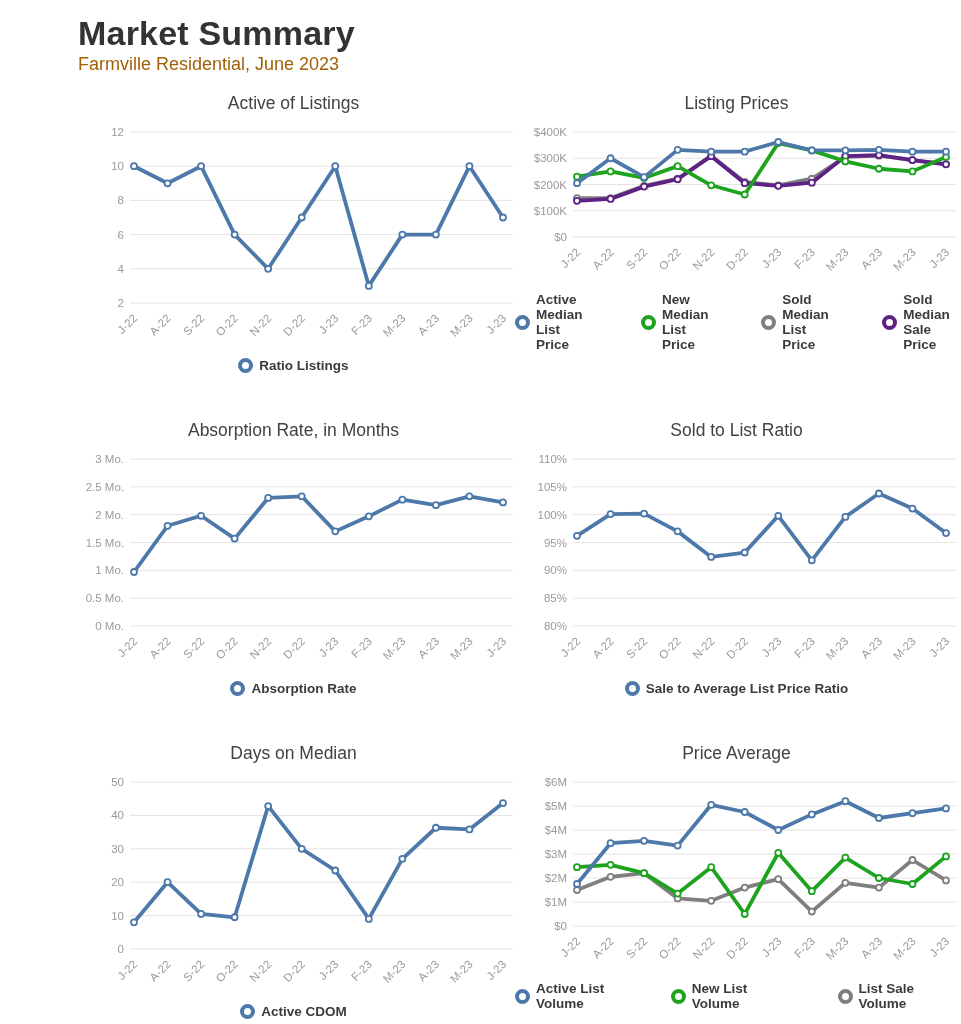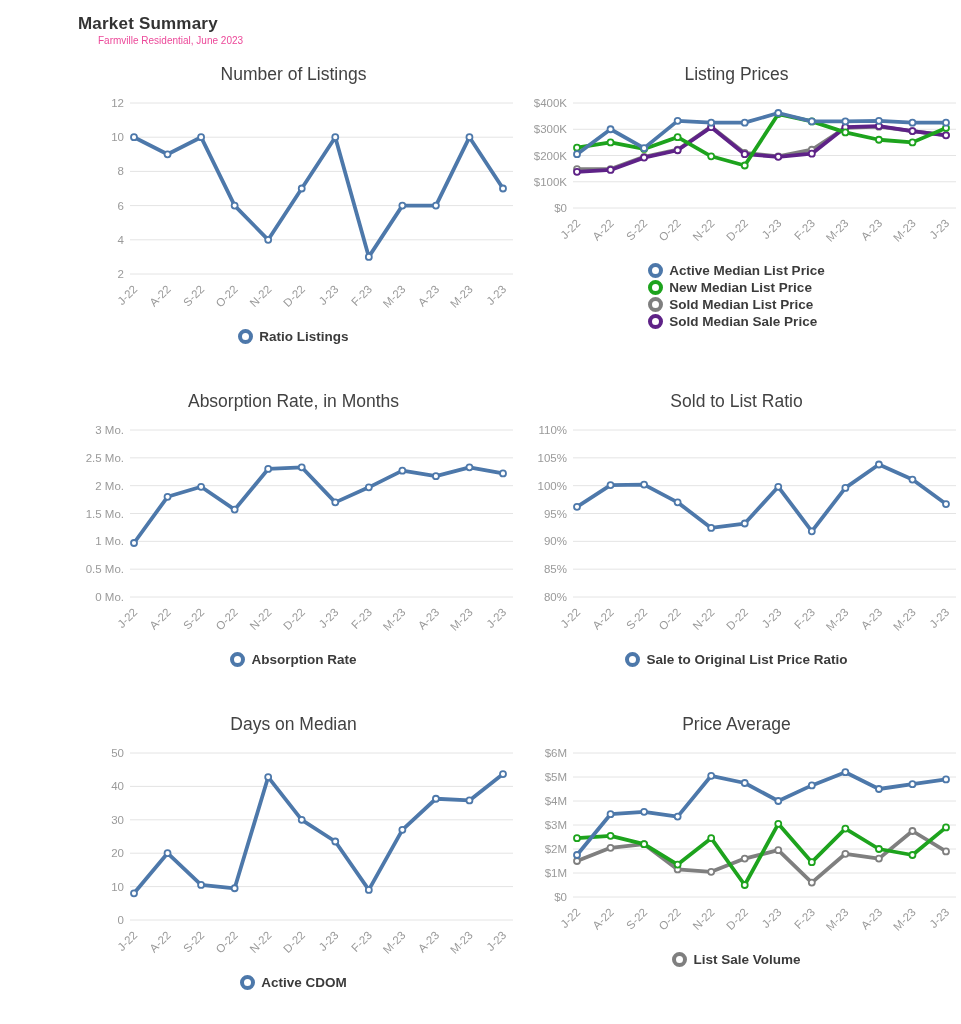--- a/index.html
+++ b/index.html
@@ -4,50 +4,50 @@
 <style>
   * { box-sizing: border-box; margin: 0; padding: 0; }
   html, body { background: #ffffff; }
   body {
     width: 961px; min-height: 1024px; margin: 0 auto;
     font-family: "Liberation Sans", sans-serif;
     color: #3b3b3b;
   }
   .page { padding: 14px 0 30px 72px; }
   header.report-header { margin-bottom: 18px; padding-left: 6px; }
-  h1.report-title { font-size: 17px; font-weight: bold; color: #333; letter-spacing: 0.2px; }
-  .report-subtitle { font-size: 10px; color: #ec4899; margin-top: 1px; margin-left: 20px; }
+  h1.report-title { font-size: 34px; font-weight: bold; color: #333; letter-spacing: 0.2px; }
+  .report-subtitle { font-size: 18px; color: #a16207; margin-top: 1px; }
   .row { display: flex; align-items: flex-start; margin-bottom: 46px; }
   .chart-card { width: 443px; }
   .chart-card + .chart-card { margin-left: 0px; }
   .chart-title { text-align: center; font-size: 17.5px; color: #424242; margin-bottom: 6px; }
   svg.plot { display: block; }
   .legend { display: flex; flex-direction: column; align-items: center; margin-top: 2px; }
-  .legend-block { display: inline-flex; flex-direction: column; align-items: flex-start; }
+  .legend-block { display: inline-flex; flex-direction: row; align-items: flex-end; gap: 47px; }
   .legend-row { display: flex; align-items: center; gap: 24px; margin: 1px 0; }
   .legend-item { display: flex; align-items: center; }
   .legend-marker {
     width: 15px; height: 15px; border-radius: 50%;
     border: 4px solid #000; background: #fff; margin-right: 6px; flex: 0 0 auto;
   }
   .legend-label { font-size: 13.5px; font-weight: 600; color: #3b3b3b; }
 </style>
 </head>
 <body>
 
 <div class="page">
 
   <header class="report-header">
     <h1 class="report-title">Market Summary</h1>
     <div class="report-subtitle">Farmville Residential, June 2023</div>
   </header>
 
   <div class="row">
     <div class="chart-card">
-      <div class="chart-title">Number of Listings</div>
+      <div class="chart-title">Active of Listings</div>
       <svg class="plot" width="443" height="235" viewBox="0 0 443 235">
           <line x1="58" y1="12" x2="441" y2="12" stroke="#e4e4e4" stroke-width="1"></line>
           <text x="52" y="16" text-anchor="end" font-size="11.5" fill="#9a9a9a" font-family="&quot;Liberation Sans&quot;, sans-serif">12</text>
           <line x1="58" y1="46.199999999999996" x2="441" y2="46.199999999999996" stroke="#e4e4e4" stroke-width="1"></line>
           <text x="52" y="50.199999999999996" text-anchor="end" font-size="11.5" fill="#9a9a9a" font-family="&quot;Liberation Sans&quot;, sans-serif">10</text>
           <line x1="58" y1="80.4" x2="441" y2="80.4" stroke="#e4e4e4" stroke-width="1"></line>
           <text x="52" y="84.4" text-anchor="end" font-size="11.5" fill="#9a9a9a" font-family="&quot;Liberation Sans&quot;, sans-serif">8</text>
           <line x1="58" y1="114.6" x2="441" y2="114.6" stroke="#e4e4e4" stroke-width="1"></line>
           <text x="52" y="118.6" text-anchor="end" font-size="11.5" fill="#9a9a9a" font-family="&quot;Liberation Sans&quot;, sans-serif">6</text>
           <line x1="58" y1="148.8" x2="441" y2="148.8" stroke="#e4e4e4" stroke-width="1"></line>
@@ -296,21 +296,21 @@
           <circle cx="330.3636363636364" cy="69.89333333333337" r="3" fill="#fff" stroke="#4d78aa" stroke-width="1.8"></circle>
           <circle cx="363.90909090909093" cy="46.51333333333335" r="3" fill="#fff" stroke="#4d78aa" stroke-width="1.8"></circle>
           <circle cx="397.45454545454544" cy="61.543333333333365" r="3" fill="#fff" stroke="#4d78aa" stroke-width="1.8"></circle>
           <circle cx="431" cy="86.03666666666665" r="3" fill="#fff" stroke="#4d78aa" stroke-width="1.8"></circle>
         </svg>
       <div class="legend">
           <div class="legend-block">
             <div class="legend-row">
               <span class="legend-item">
                 <span class="legend-marker" style="border-color: rgb(77, 120, 170);"></span>
-                <span class="legend-label">Sale to Original List Price Ratio</span>
+                <span class="legend-label">Sale to Average List Price Ratio</span>
               </span>
             </div>
           </div>
         </div>
     </div>
   </div>
 
   <div class="row">
     <div class="chart-card">
       <div class="chart-title">Days on Median</div>
@@ -430,20 +430,30 @@
           <circle cx="296.8181818181818" cy="44.4" r="3" fill="#fff" stroke="#4d78aa" stroke-width="1.8"></circle>
           <circle cx="330.3636363636364" cy="31.199999999999996" r="3" fill="#fff" stroke="#4d78aa" stroke-width="1.8"></circle>
           <circle cx="363.90909090909093" cy="48" r="3" fill="#fff" stroke="#4d78aa" stroke-width="1.8"></circle>
           <circle cx="397.45454545454544" cy="43.2" r="3" fill="#fff" stroke="#4d78aa" stroke-width="1.8"></circle>
           <circle cx="431" cy="38.400000000000006" r="3" fill="#fff" stroke="#4d78aa" stroke-width="1.8"></circle>
         </svg>
       <div class="legend">
           <div class="legend-block">
             <div class="legend-row">
               <span class="legend-item">
+                <span class="legend-marker" style="border-color: rgb(77, 120, 170);"></span>
+                <span class="legend-label">Active List Volume</span>
+              </span>
+              <span class="legend-item">
+                <span class="legend-marker" style="border-color: rgb(29, 163, 29);"></span>
+                <span class="legend-label">New List Volume</span>
+              </span>
+            </div>
+            <div class="legend-row">
+              <span class="legend-item">
                 <span class="legend-marker" style="border-color: rgb(127, 127, 127);"></span>
                 <span class="legend-label">List Sale Volume</span>
               </span>
             </div>
           </div>
         </div>
     </div>
   </div>
 
 </div>

